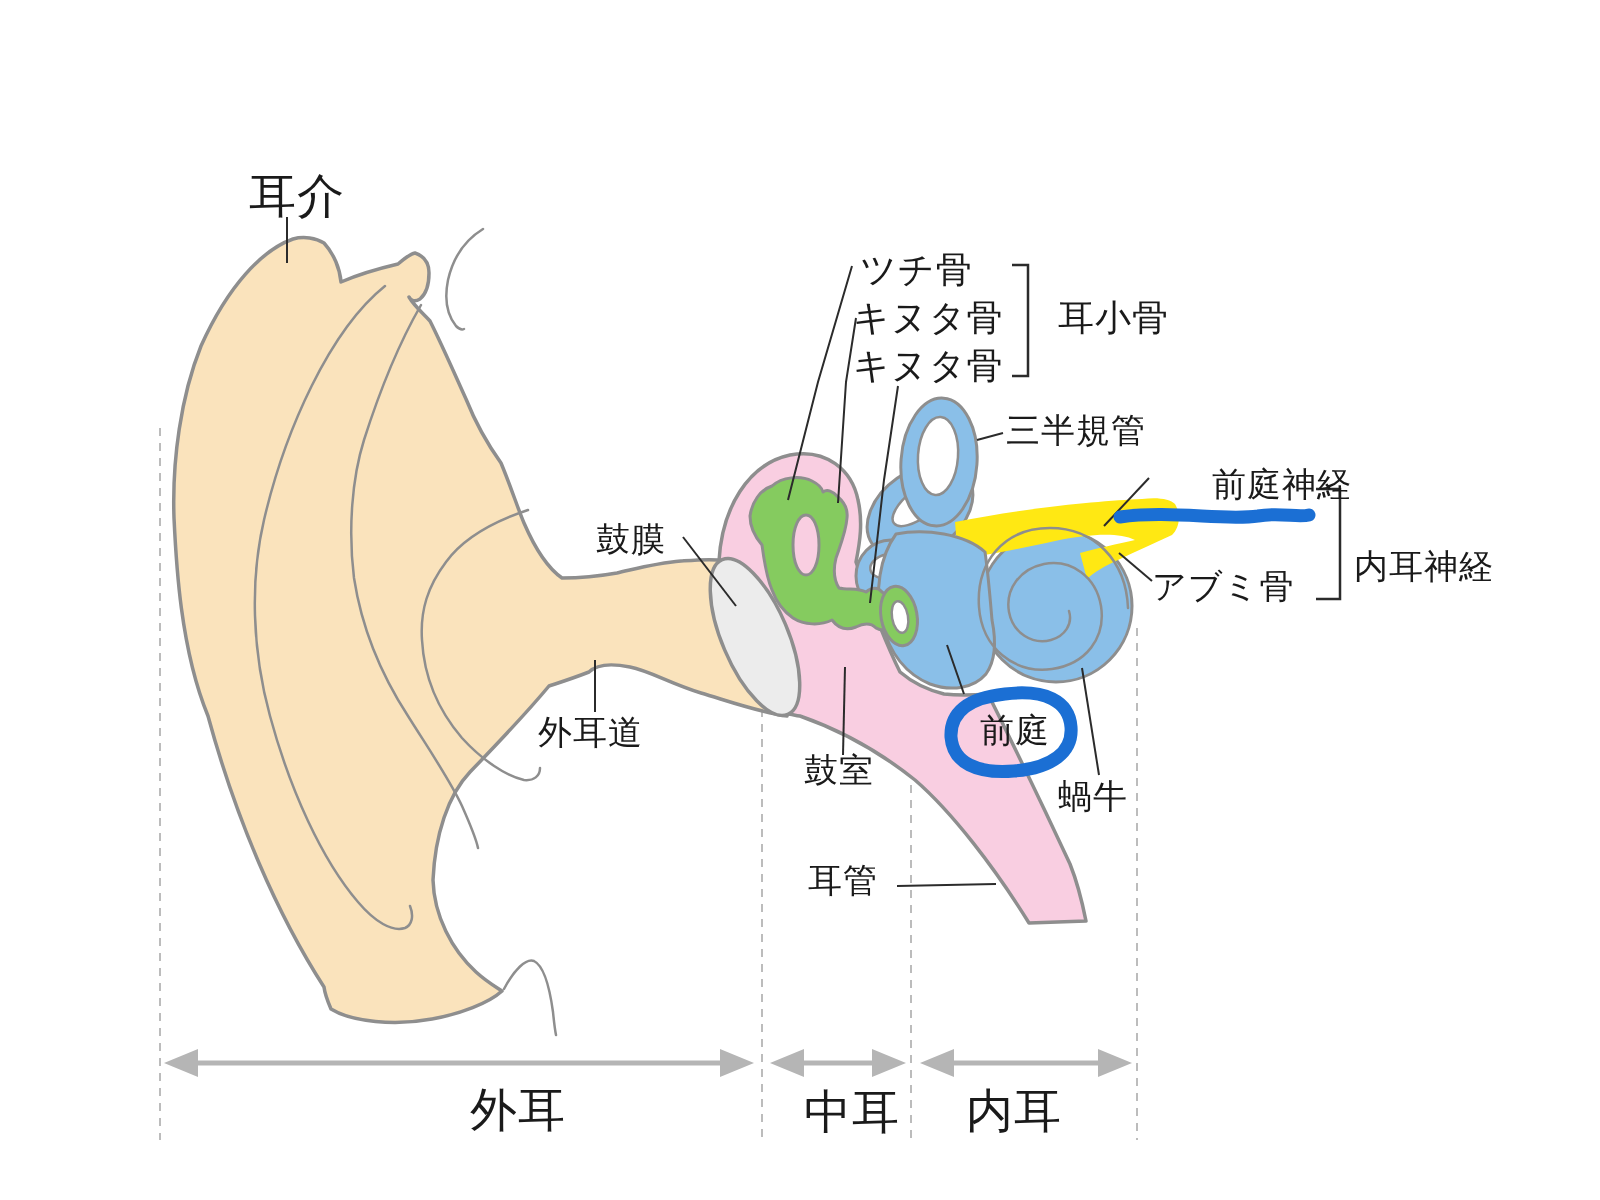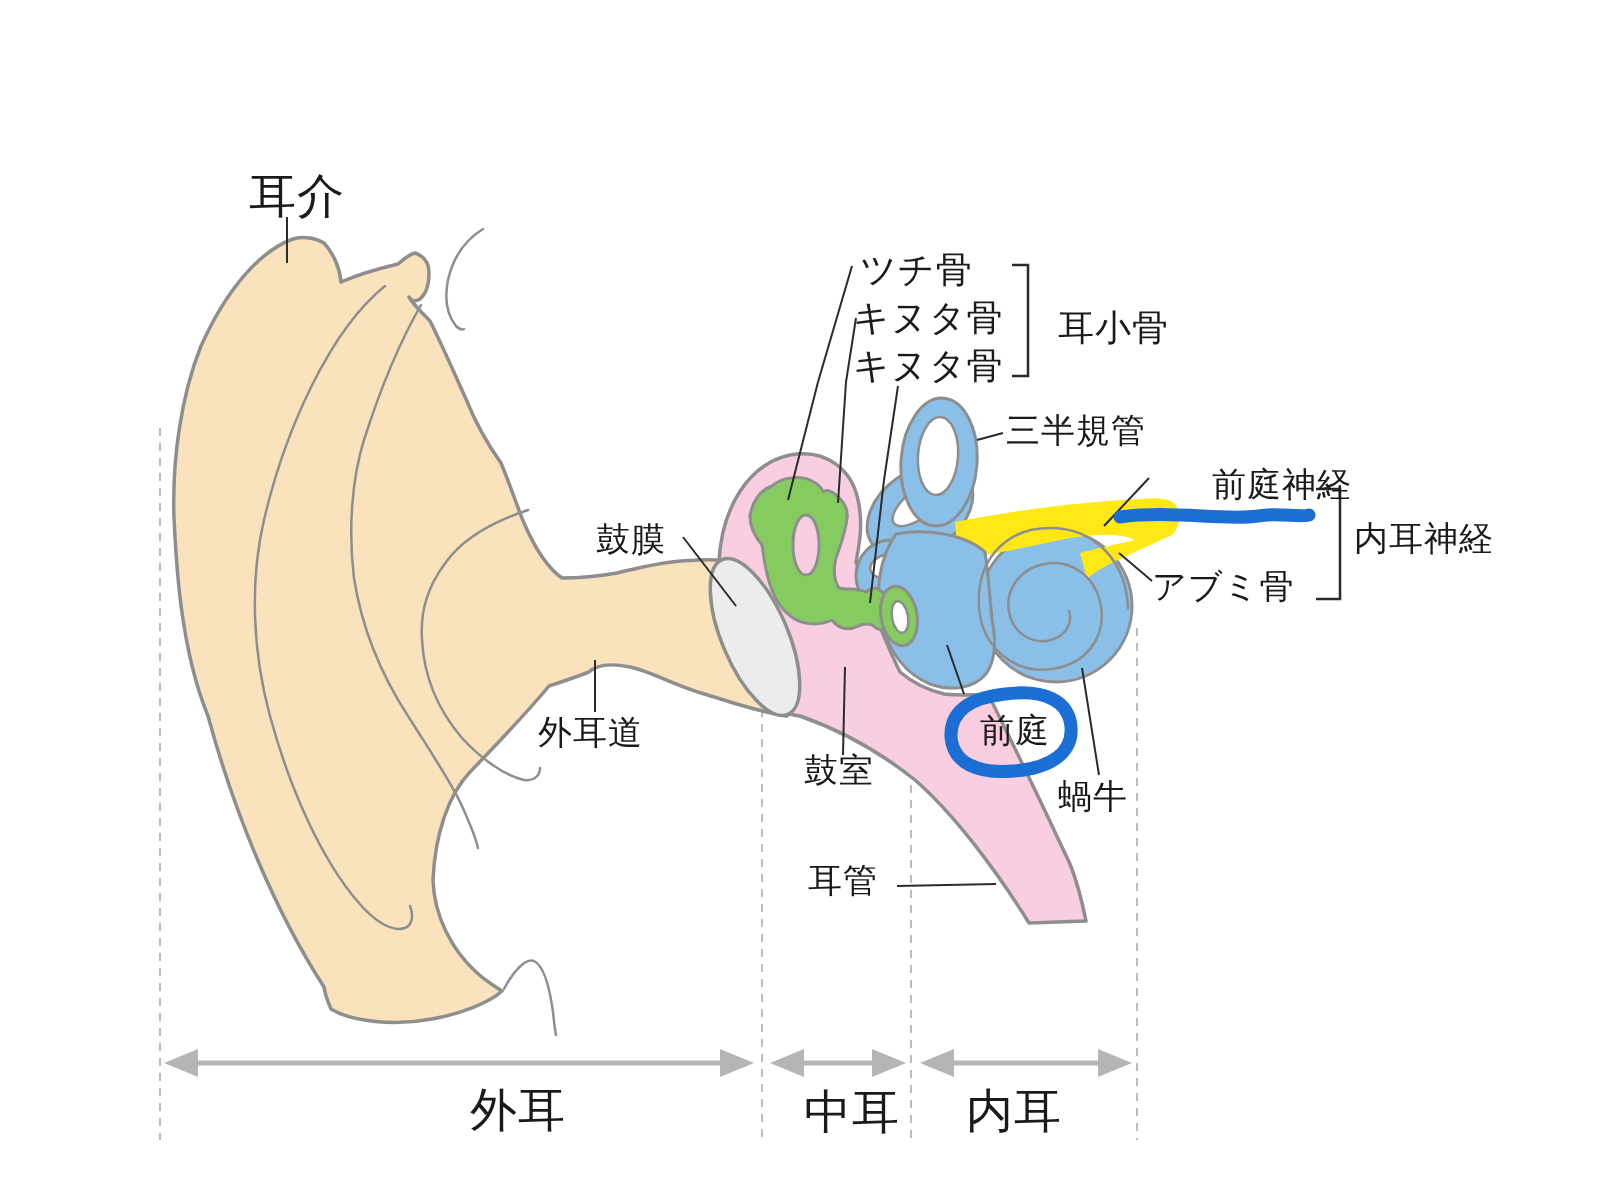--- a/index.html
+++ b/index.html
@@ -143,25 +143,25 @@
     <rect x="952" y="1060.5" width="148" height="5"></rect>
     <polygon points="920,1063 954,1049 954,1077"></polygon>
     <polygon points="1132,1063 1098,1049 1098,1077"></polygon>
   </g>
 </svg>
 
 <div class="lbl big" style="left:249px;top:170px">耳介</div>
 <div class="lbl sm" style="left:860px;top:250px">ツチ骨</div>
 <div class="lbl sm" style="left:853px;top:298px">キヌタ骨</div>
 <div class="lbl sm" style="left:853px;top:346px">キヌタ骨</div>
-<div class="lbl sm" style="left:1058px;top:308px">耳小骨</div>
+<div class="lbl sm" style="left:1058px;top:298px">耳小骨</div>
 <div class="lbl" style="left:1006px;top:412px">三半規管</div>
 <div class="lbl" style="left:1212px;top:466px">前庭神経</div>
 <div class="lbl" style="left:1152px;top:568px">アブミ骨</div>
-<div class="lbl" style="left:1354px;top:520px">内耳神経</div>
+<div class="lbl" style="left:1354px;top:548px">内耳神経</div>
 <div class="lbl" style="left:596px;top:521px">鼓膜</div>
 <div class="lbl" style="left:538px;top:714px">外耳道</div>
 <div class="lbl" style="left:804px;top:752px">鼓室</div>
 <div class="lbl" style="left:980px;top:712px">前庭</div>
 <div class="lbl" style="left:1058px;top:778px">蝸牛</div>
 <div class="lbl" style="left:808px;top:862px">耳管</div>
 <div class="lbl big" style="left:470px;top:1084px">外耳</div>
 <div class="lbl big" style="left:804px;top:1086px">中耳</div>
 <div class="lbl big" style="left:966px;top:1085px">内耳</div>
 

